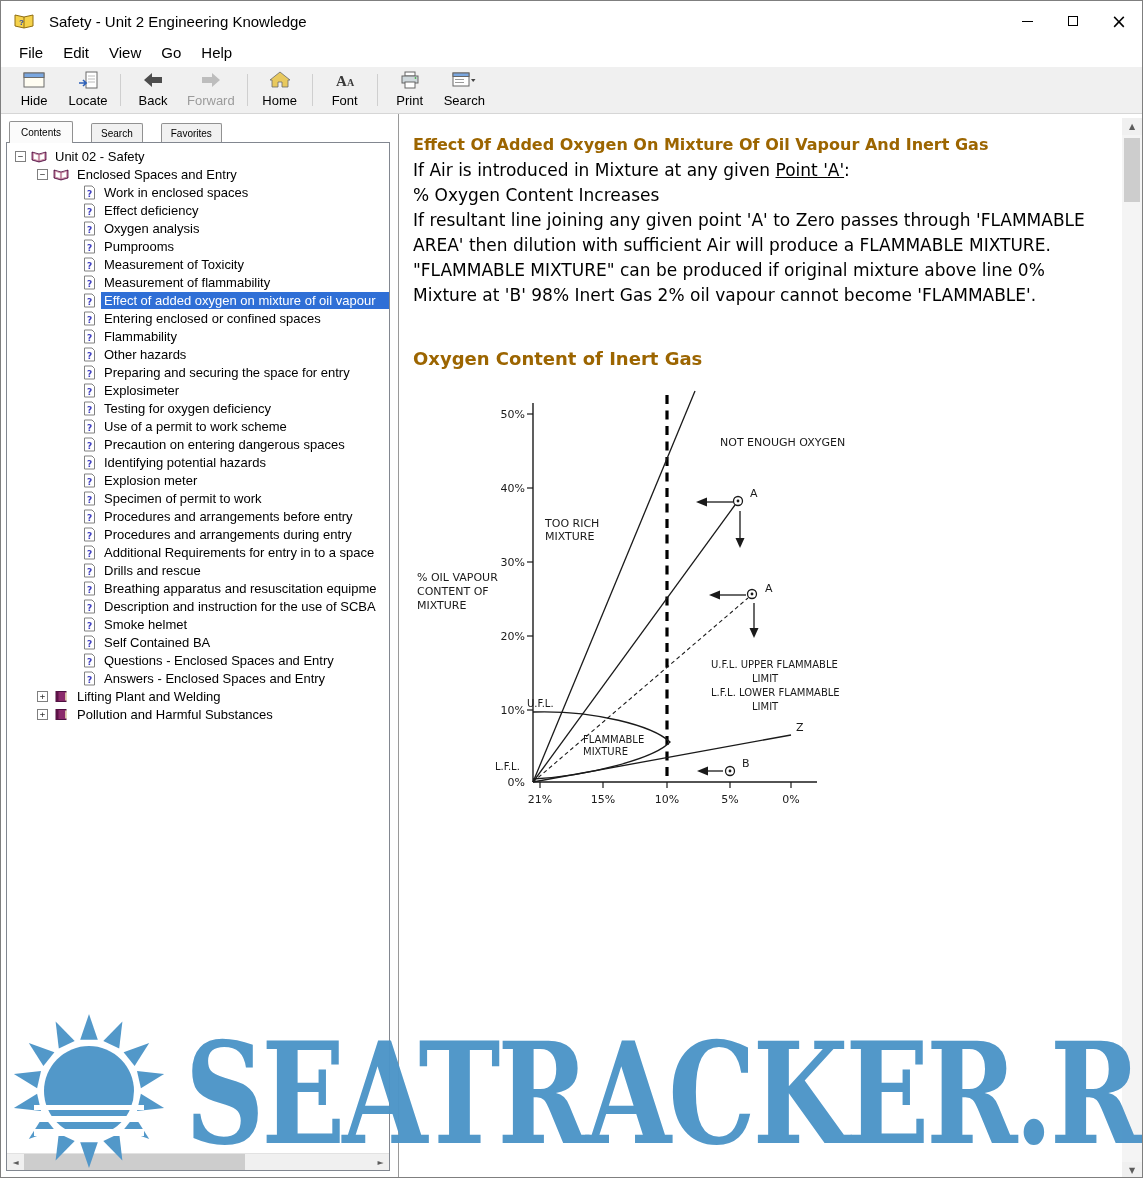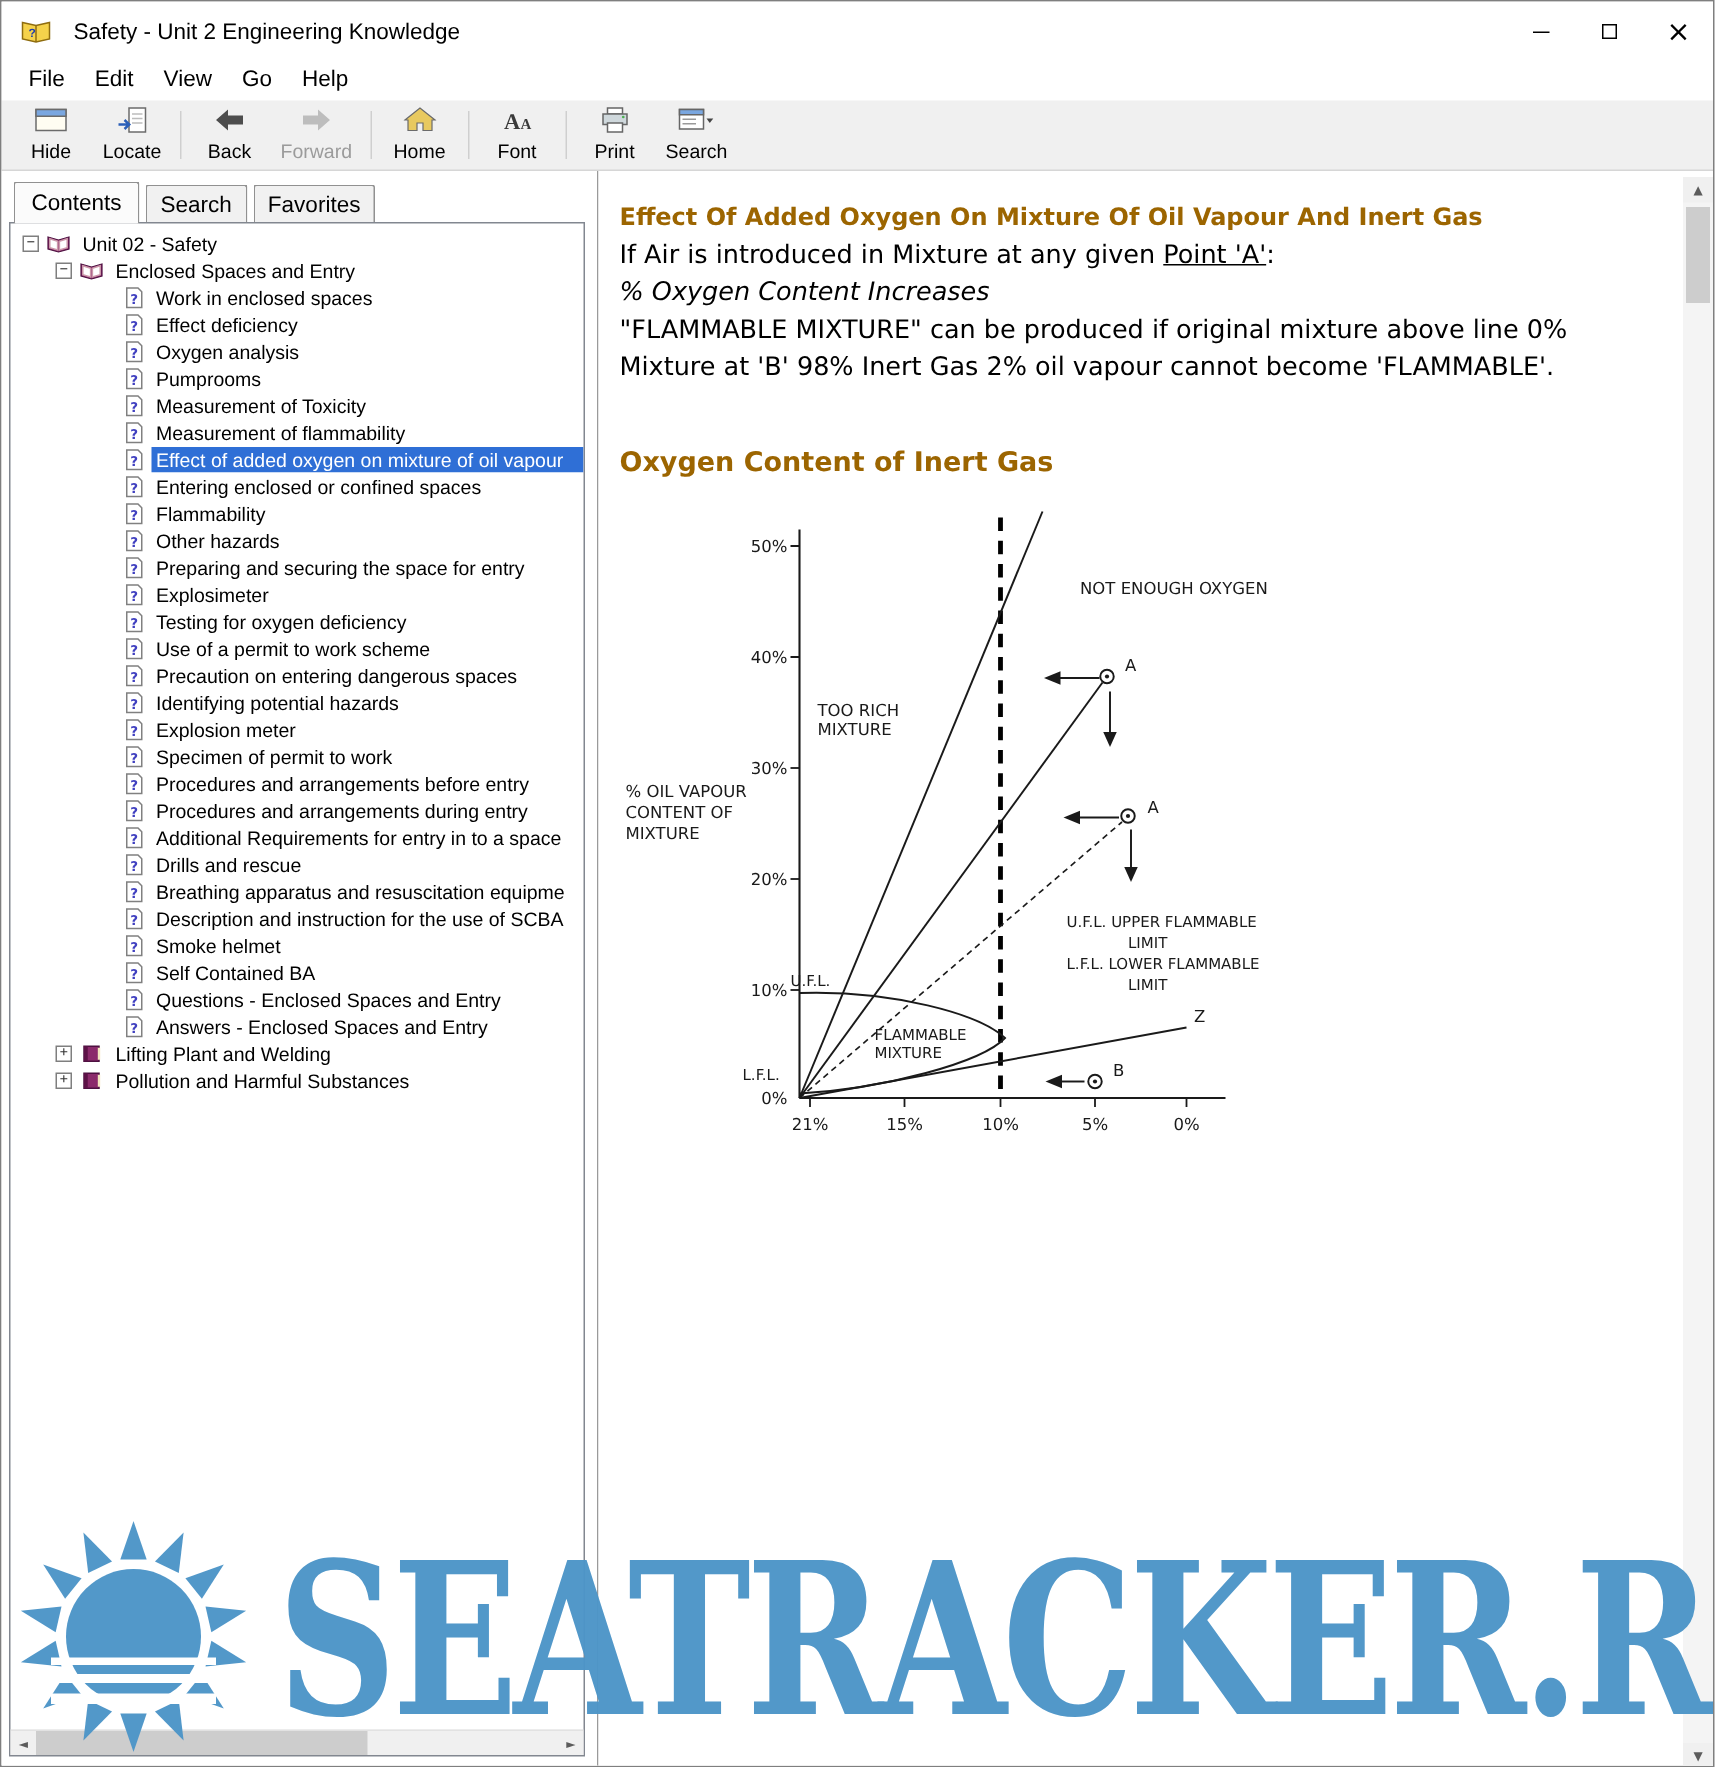--- a/index.html
+++ b/index.html
@@ -24,22 +24,22 @@
   .toolbar { height:47px; background:var(--toolbar-bg,#f0f0f0); border-bottom:1px solid #d6d6d6;
              display:flex; align-items:stretch; padding-left:6px; }
   .tbtn { min-width:54px; display:flex; flex-direction:column; align-items:center; justify-content:center;
           gap:1px; font-size:13px; padding:2px 7px 3px; }
   .tbtn.disabled { color:#9b9b9b; }
   .tsep { width:1px; background:#cfcfcf; margin:7px 5px; }
   
   .main { display:flex; height:1065px; position:relative; background:#fff; }
   .sidebar { width:398px; border-right:1px solid #9a9a9a; display:flex; flex-direction:column; background:#fff; }
   .tabs { display:flex; align-items:flex-end; padding:6px 0 0 8px; }
-  .tab { font-size:15px; background:#f1f1f1; border:1px solid #919191; border-bottom:none;
-         border-radius:2px 2px 0 0; padding:4px 9px; margin-right:4px; position:relative; top:1px; }
+  .tab { font-size:10px; background:#f1f1f1; border:1px solid #919191; border-bottom:none;
+         border-radius:2px 2px 0 0; padding:4px 9px; margin-right:18px; position:relative; top:1px; }
   .tab.active { background:#fbfbfb; z-index:3; padding:5px 11px; }
   .treebox { flex:1; margin:0 8px 8px 5px; border:1px solid #828790; position:relative;
              background:#fff; overflow:hidden; }
   .tree { position:absolute; top:4px; left:0; right:0; bottom:19px; overflow:hidden; }
   .trow { height:18px; display:flex; align-items:center; white-space:nowrap; font-size:13px; overflow:hidden; }
   .expander { width:11px; height:11px; border:1px solid #7f7f7f; background:#fff; font-size:9px;
               line-height:9px; text-align:center; margin-right:5px; flex:none; color:#333;
               font-family:"DejaVu Sans Mono",monospace; }
   .ticon { margin-right:5px; flex:none; display:inline-flex; align-items:center; }
   .tlabel { padding:1px 3px; overflow:hidden; }
@@ -56,21 +56,21 @@
               display:flex; align-items:center; justify-content:center; background:#f0f0f0;
               font-family:"DejaVu Sans",sans-serif; }
   .vs-up { top:0; } .vs-down { bottom:0; }
   .vthumb { position:absolute; top:20px; left:2px; right:2px; height:64px; background:#cdcdcd; }
   
   .contentwrap { flex:1; position:relative; background:#fff; }
   .content { position:absolute; inset:0; padding:10px 46px 0 14px; overflow:hidden;
              font-family:"DejaVu Sans",sans-serif; }
   .page-heading { font-size:16px; line-height:27px; font-weight:bold; color:var(--heading,#9c6500); margin-top:7px; }
   .content p { font-size:17px; line-height:25px; }
-  .pline { display:block;font-style:italic; }
+  .pline { display:block; }
   .u { text-decoration:underline; }
   .page-subheading { font-size:18px; font-weight:bold; color:var(--heading,#9c6500); margin-top:40px; }
   .chart { margin:20px 0 0 2px; display:block; }
   .chart text { font-family:"DejaVu Sans",sans-serif; fill:#1a1a1a; }
   .ax { stroke:#1a1a1a; stroke-width:1.4; }
   .tick { stroke:#1a1a1a; stroke-width:1.2; }
   .ln { stroke:#1a1a1a; stroke-width:1.3; fill:none; }
   .lnd { stroke:#1a1a1a; stroke-width:1.1; stroke-dasharray:4 3; fill:none; }
   .dashv { stroke:#000; stroke-width:3.2; stroke-dasharray:9 6.5; }
   .ctext { font-size:11px; }
@@ -501,20 +501,21 @@
         <span class="htrack"></span>
         <span class="sbtn">►</span>
       </div>
     </div>
   </div>
 
   <div class="contentwrap">
     <div class="content">
       <h1 class="page-heading">Effect Of Added Oxygen On Mixture Of Oil Vapour And Inert Gas</h1>
       <p><span>If Air is introduced in Mixture at any given </span><span class="u">Point 'A'</span><span>:</span><span class="pline">% Oxygen Content Increases</span></p>
+      <p>If resultant line joining any given point 'A' to Zero passes through 'FLAMMABLE AREA' then dilution with sufficient Air will produce a FLAMMABLE MIXTURE.</p>
       <p>"FLAMMABLE MIXTURE" can be produced if original mixture above line 0%</p>
       <p>Mixture at 'B' 98% Inert Gas 2% oil vapour cannot become 'FLAMMABLE'.</p>
       <h2 class="page-subheading">Oxygen Content of Inert Gas</h2>
 
       <svg class="chart" viewBox="0 0 470 435" width="470" height="435">
 
         <line class="ax" x1="118" y1="14" x2="118" y2="393"></line>
         <line class="ax" x1="118" y1="393" x2="402" y2="393"></line>
 
         <line class="tick" x1="112" y1="25" x2="118" y2="25"></line>

